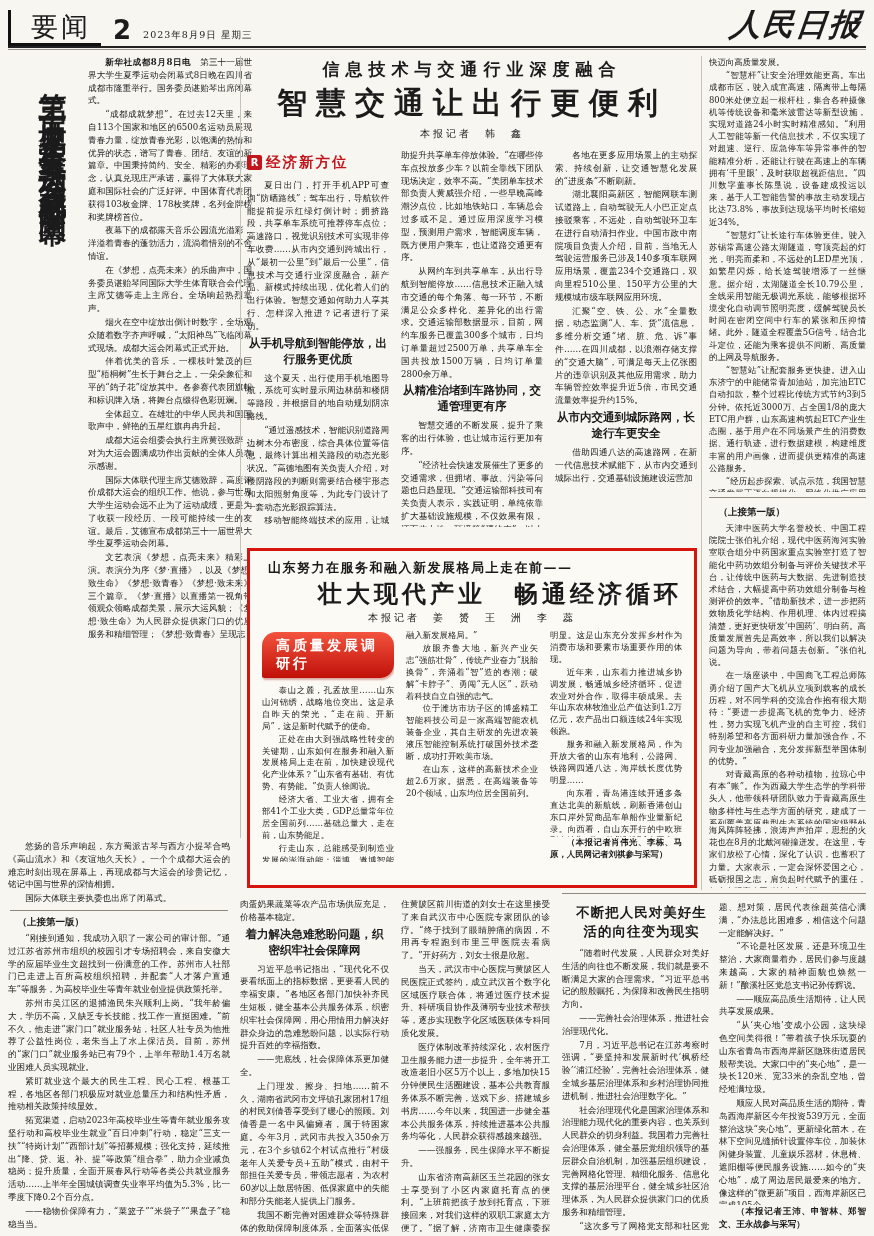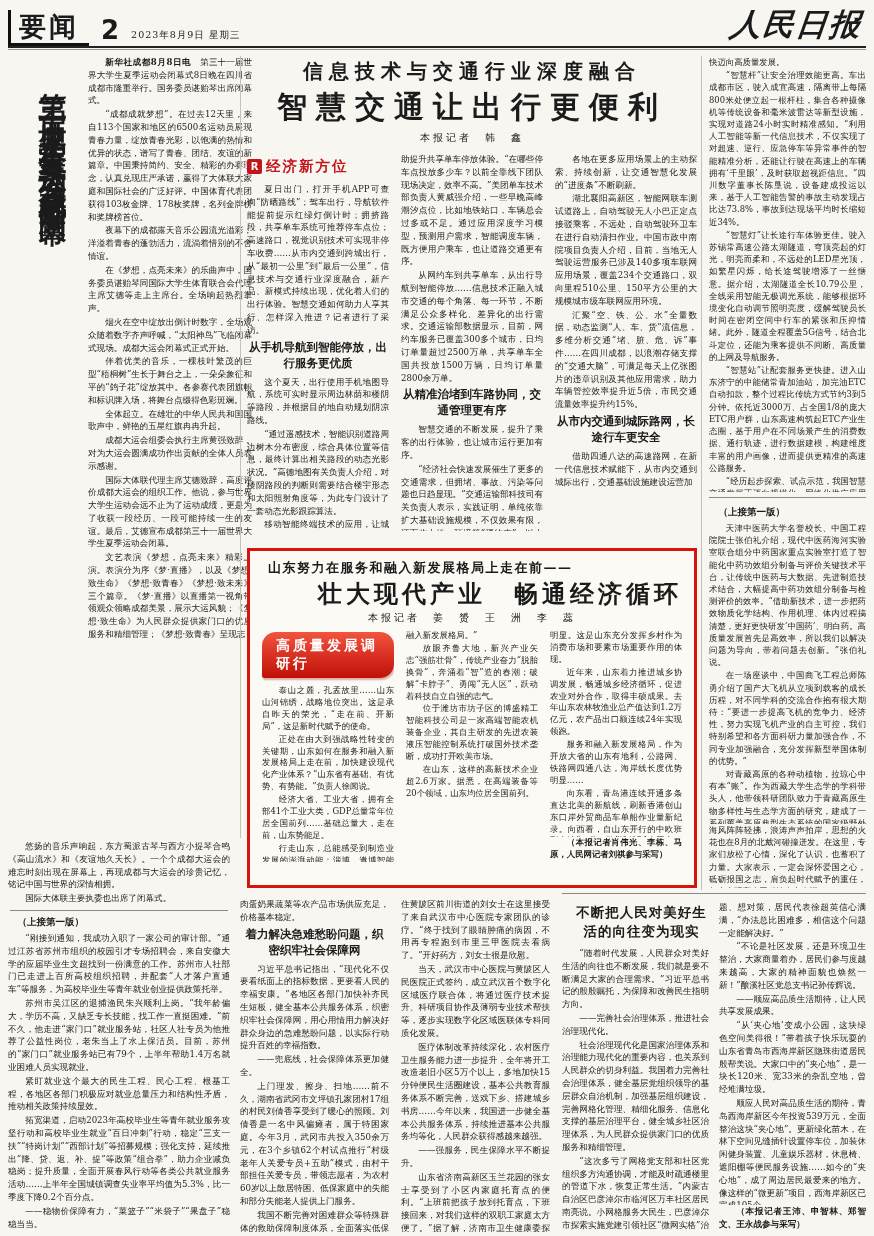--- a/index.html
+++ b/index.html
@@ -3,41 +3,41 @@
 <meta charset="utf-8">
 <style>
   html,body{margin:0;padding:0;background:#dedbd2;}
   .page{position:relative;width:874px;height:1236px;margin:0 auto;background:#f8f6f0;
         font-family:"DejaVu Serif","Liberation Serif",serif;color:#1b1b1b;overflow:hidden;}
   .page *{box-sizing:border-box;}
   .abs{position:absolute;}
   
   .mast{position:absolute;left:8px;top:6px;right:8px;height:40px;display:flex;justify-content:space-between;align-items:flex-end;}
   .mast-left{display:flex;align-items:flex-end;gap:12px;}
-  .sec{font-family:"DejaVu Sans","Liberation Sans",sans-serif;font-weight:bold;font-size:27px;line-height:30px;
-       border-left:3px solid #111;border-bottom:3px solid #111;padding:2px 10px 1px 8px;letter-spacing:3px;text-align:center;}
+  .sec{font-family:"DejaVu Sans","Liberation Sans",sans-serif;font-weight:normal;font-size:27px;line-height:30px;
+       border-left:3px solid #111;border-bottom:3px solid #111;padding:2px 10px 1px 20px;letter-spacing:3px;text-align:center;}
   .pno{font-family:"DejaVu Sans",sans-serif;font-weight:bold;font-size:26px;line-height:28px;padding-bottom:2px;}
   .mdate{font-size:9.5px;padding-bottom:4px;letter-spacing:1px;}
   .brand{font-family:"DejaVu Serif","Liberation Serif",serif;font-weight:bold;font-style:italic;font-size:31px;
          letter-spacing:2px;transform:skewX(-6deg);padding-right:4px;}
   .mast-rule{position:absolute;left:8px;right:8px;top:46px;height:4px;border-top:2px solid #222;border-bottom:1px solid #9a958c;}
   
   .vrule{position:absolute;width:1px;background:#c6c2b8;}
   .hrule{position:absolute;border-top:1.5px solid #8d897f;height:0;}
   .hr{border-top:1.2px solid #8d897f;margin:5px 2px;}
   
   .bp{font-size:8.6px;line-height:12.8px;text-align:justify;text-indent:2em;margin:0 0 1px 0;}
   .cont{text-indent:0;}
   .bp b{letter-spacing:.5px;}
   .sub{font-family:"DejaVu Sans","Liberation Sans",sans-serif;font-weight:bold;font-size:11.5px;line-height:16px;
        text-align:center;margin:2px 0 5px 0;}
   .jlabel{font-weight:bold;font-size:9.5px;margin:3px 0 3px 0;text-indent:1em;}
   .credit{font-weight:bold;text-indent:2em;}
   
-  .kicker{font-family:"DejaVu Sans",sans-serif;font-weight:bold;font-size:20px;letter-spacing:6px;text-align:center;margin:2px 0 4px 0;}
+  .kicker{font-family:"DejaVu Sans",sans-serif;font-weight:bold;font-size:17px;letter-spacing:6px;text-align:center;margin:2px 0 4px 0;}
   .bigtitle{font-family:"DejaVu Sans",sans-serif;font-weight:bold;font-size:30px;letter-spacing:9px;text-align:center;margin:0;line-height:36px;}
   .byline{font-size:10px;text-align:center;letter-spacing:3px;margin:6px 0 8px 0;}
   .cols{display:flex;gap:12px;overflow:hidden;}
   .col{flex:1;overflow:hidden;min-width:0;}
   .flexcol{display:flex;flex-direction:column;}
   .fill{flex:1;overflow:hidden;}
   
   .ecobadge{display:flex;align-items:center;gap:4px;margin:4px 0 7px 0;}
   .ecoicon{width:15px;height:15px;background:#c3161c;color:#fff;font-family:"DejaVu Sans",sans-serif;
            font-weight:bold;font-size:10px;display:flex;align-items:center;justify-content:center;border-radius:2px;}
@@ -206,20 +206,21 @@
       <p class="bp">山东省济南高新区玉兰花园的张女士享受到了小区内家庭托育点的便利。“上班前把孩子放到托育点，下班接回来，对我们这样的双职工家庭太方便了。”据了解，济南市卫生健康委探索将托育机构嵌入居民楼里，推动打造“小区内、家门口”的托育服务模式。目前，全市共有托育机构585家，托位数达4万个。</p>
     </section>
 
   <div class="hrule" style="left:562px;top:893px;width:304px"></div>
 
   <section class="abs" style="left:562px;top:901px;width:147px;height:331px;overflow:hidden">
     <h3 class="btitle">不断把人民对美好生活的向往变为现实</h3>
     <div>
         <p class="bp">“随着时代发展，人民群众对美好生活的向往也不断发展，我们就是要不断满足大家的合理需求。”习近平总书记的殷殷嘱托，为保障和改善民生指明方向。</p>
         <p class="bp">——完善社会治理体系，推进社会治理现代化。</p>
+        <p class="bp">7月，习近平总书记在江苏考察时强调，“要坚持和发展新时代‘枫桥经验’‘浦江经验’，完善社会治理体系，健全城乡基层治理体系和乡村治理协同推进机制，推进社会治理数字化。”</p>
         <p class="bp">社会治理现代化是国家治理体系和治理能力现代化的重要内容，也关系到人民群众的切身利益。我国着力完善社会治理体系，健全基层党组织领导的基层群众自治机制，加强基层组织建设，完善网格化管理、精细化服务、信息化支撑的基层治理平台，健全城乡社区治理体系，为人民群众提供家门口的优质服务和精细管理。</p>
         <p class="bp">“这次多亏了网格党支部和社区党组织多方沟通协调，才能及时疏通楼里的管道下水，恢复正常生活。”内蒙古自治区巴彦淖尔市临河区万丰社区居民南亮说。小网格服务大民生，巴彦淖尔市探索实施党建引领社区“微网实格”治理机制，不断提高社区精细化治理、精准化服务水平，切实提升了治理效能。</p>
       </div>
   </section>
   <section class="abs flexcol" style="left:719px;top:901px;width:147px;height:331px">
     <div class="fill">
         <p class="bp cont">题、想对策，居民代表徐超英信心满满，“办法总比困难多，相信这个问题一定能解决好。”</p>
         <p class="bp">“不论是社区发展，还是环境卫生整治，大家商量着办，居民们参与度越来越高，大家的精神面貌也焕然一新！”酿溪社区党总支书记孙传辉说。</p>
         <p class="bp">——顺应高品质生活期待，让人民共享发展成果。</p>
         <p class="bp">“从‘夹心地’变成小公园，这块绿色空间美得很！”带着孩子快乐玩耍的山东省青岛市西海岸新区隐珠街道居民殷帮美说。大家口中的“夹心地”，是一块长120米、宽33米的杂乱空地，曾经堆满垃圾。</p>

